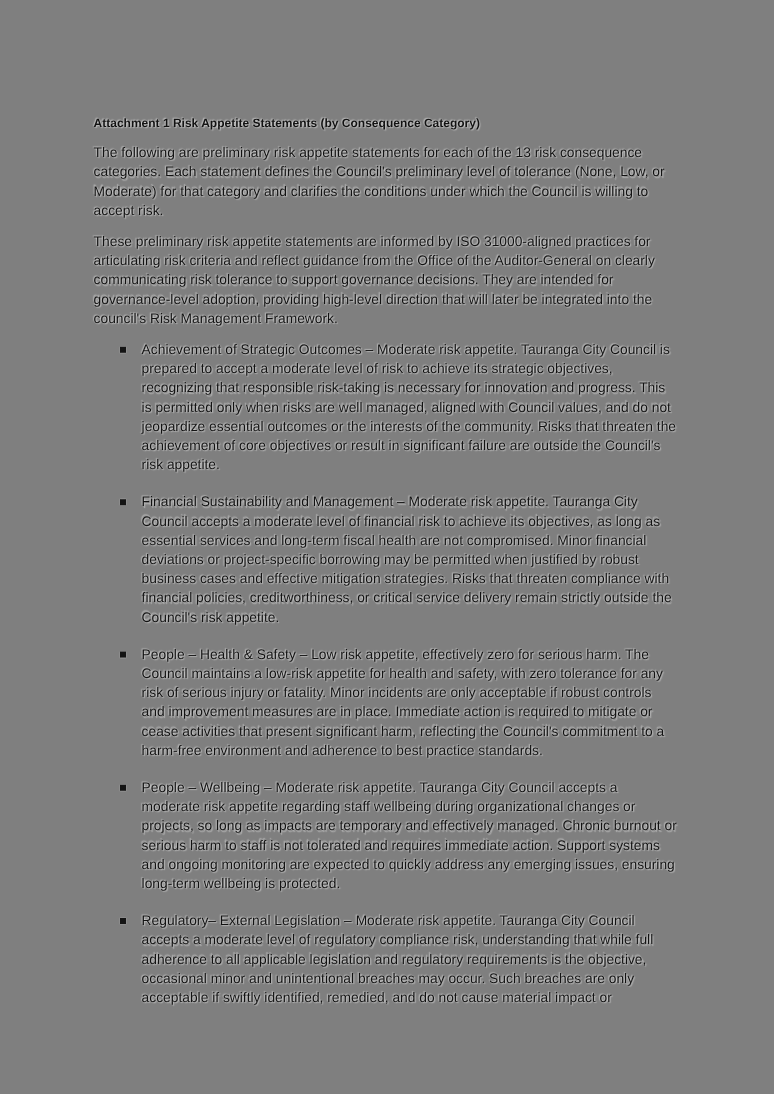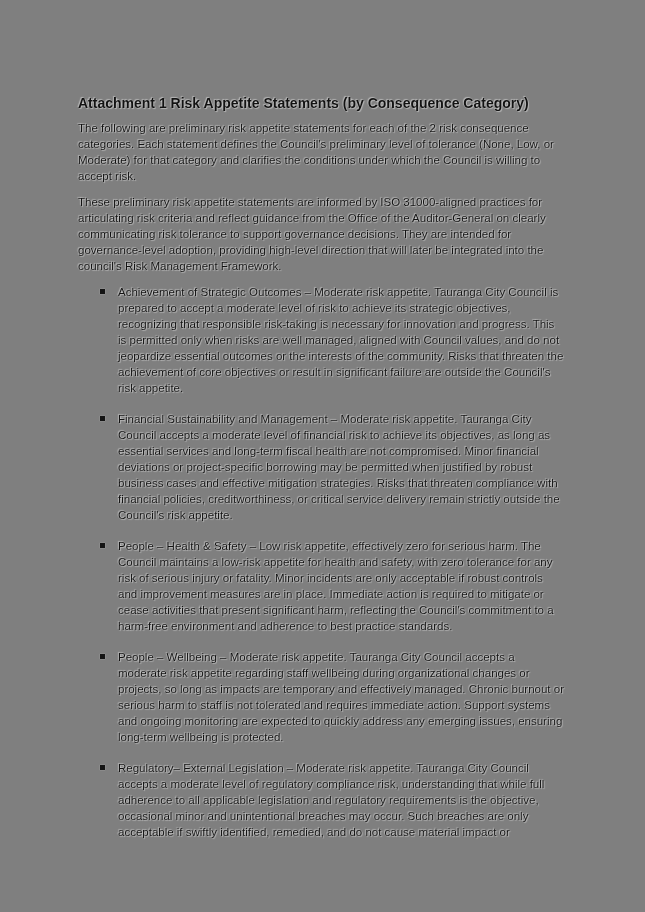--- a/index.html
+++ b/index.html
@@ -22,21 +22,21 @@
     color: #121212;
     font-size: 11.5px;
     line-height: 16px;
     
     text-shadow:
       0 0 1px rgba(255,255,255,0.55),
       1px 1px 1px rgba(255,255,255,0.40),
       -1px -1px 1px rgba(255,255,255,0.40);
   }
   .doc-title {
-    font-size: 14px;
+    font-size: 10px;
     font-weight: bold;
     margin: 0 0 9px 0;
     line-height: 15px;
   }
   .doc-para {
     margin: 0 0 10px 0;
   }
   ul.bullet-list {
     list-style: none;
     margin: 3px 0 0 0;
@@ -56,21 +56,21 @@
     background: #141414;
     box-shadow: 0 0 1px rgba(255,255,255,0.5);
   }
 </style>
 </head>
 <body>
 
 <div class="doc-content">
   <h1 class="doc-title">Attachment 1 Risk Appetite Statements (by Consequence Category)</h1>
 
-  <p class="doc-para">The following are preliminary risk appetite statements for each of the 2 risk consequence categories. Each statement defines the Council's preliminary level of tolerance (None, Low, or Moderate) for that category and clarifies the conditions under which the Council is willing to accept risk.</p>
+  <p class="doc-para">The following are preliminary risk appetite statements for each of the 13 risk consequence categories. Each statement defines the Council's preliminary level of tolerance (None, Low, or Moderate) for that category and clarifies the conditions under which the Council is willing to accept risk.</p>
 
   <p class="doc-para">These preliminary risk appetite statements are informed by ISO 31000-aligned practices for articulating risk criteria and reflect guidance from the Office of the Auditor-General on clearly communicating risk tolerance to support governance decisions. They are intended for governance-level adoption, providing high-level direction that will later be integrated into the council's Risk Management Framework.</p>
 
   <ul class="bullet-list">
     <li>
       <span class="bullet-marker"></span>
       <span>Achievement of Strategic Outcomes – Moderate risk appetite. Tauranga City Council is prepared to accept a moderate level of risk to achieve its strategic objectives, recognizing that responsible risk-taking is necessary for innovation and progress. This is permitted only when risks are well managed, aligned with Council values, and do not jeopardize essential outcomes or the interests of the community. Risks that threaten the achievement of core objectives or result in significant failure are outside the Council's risk appetite.</span>
     </li>
     <li>
       <span class="bullet-marker"></span>

